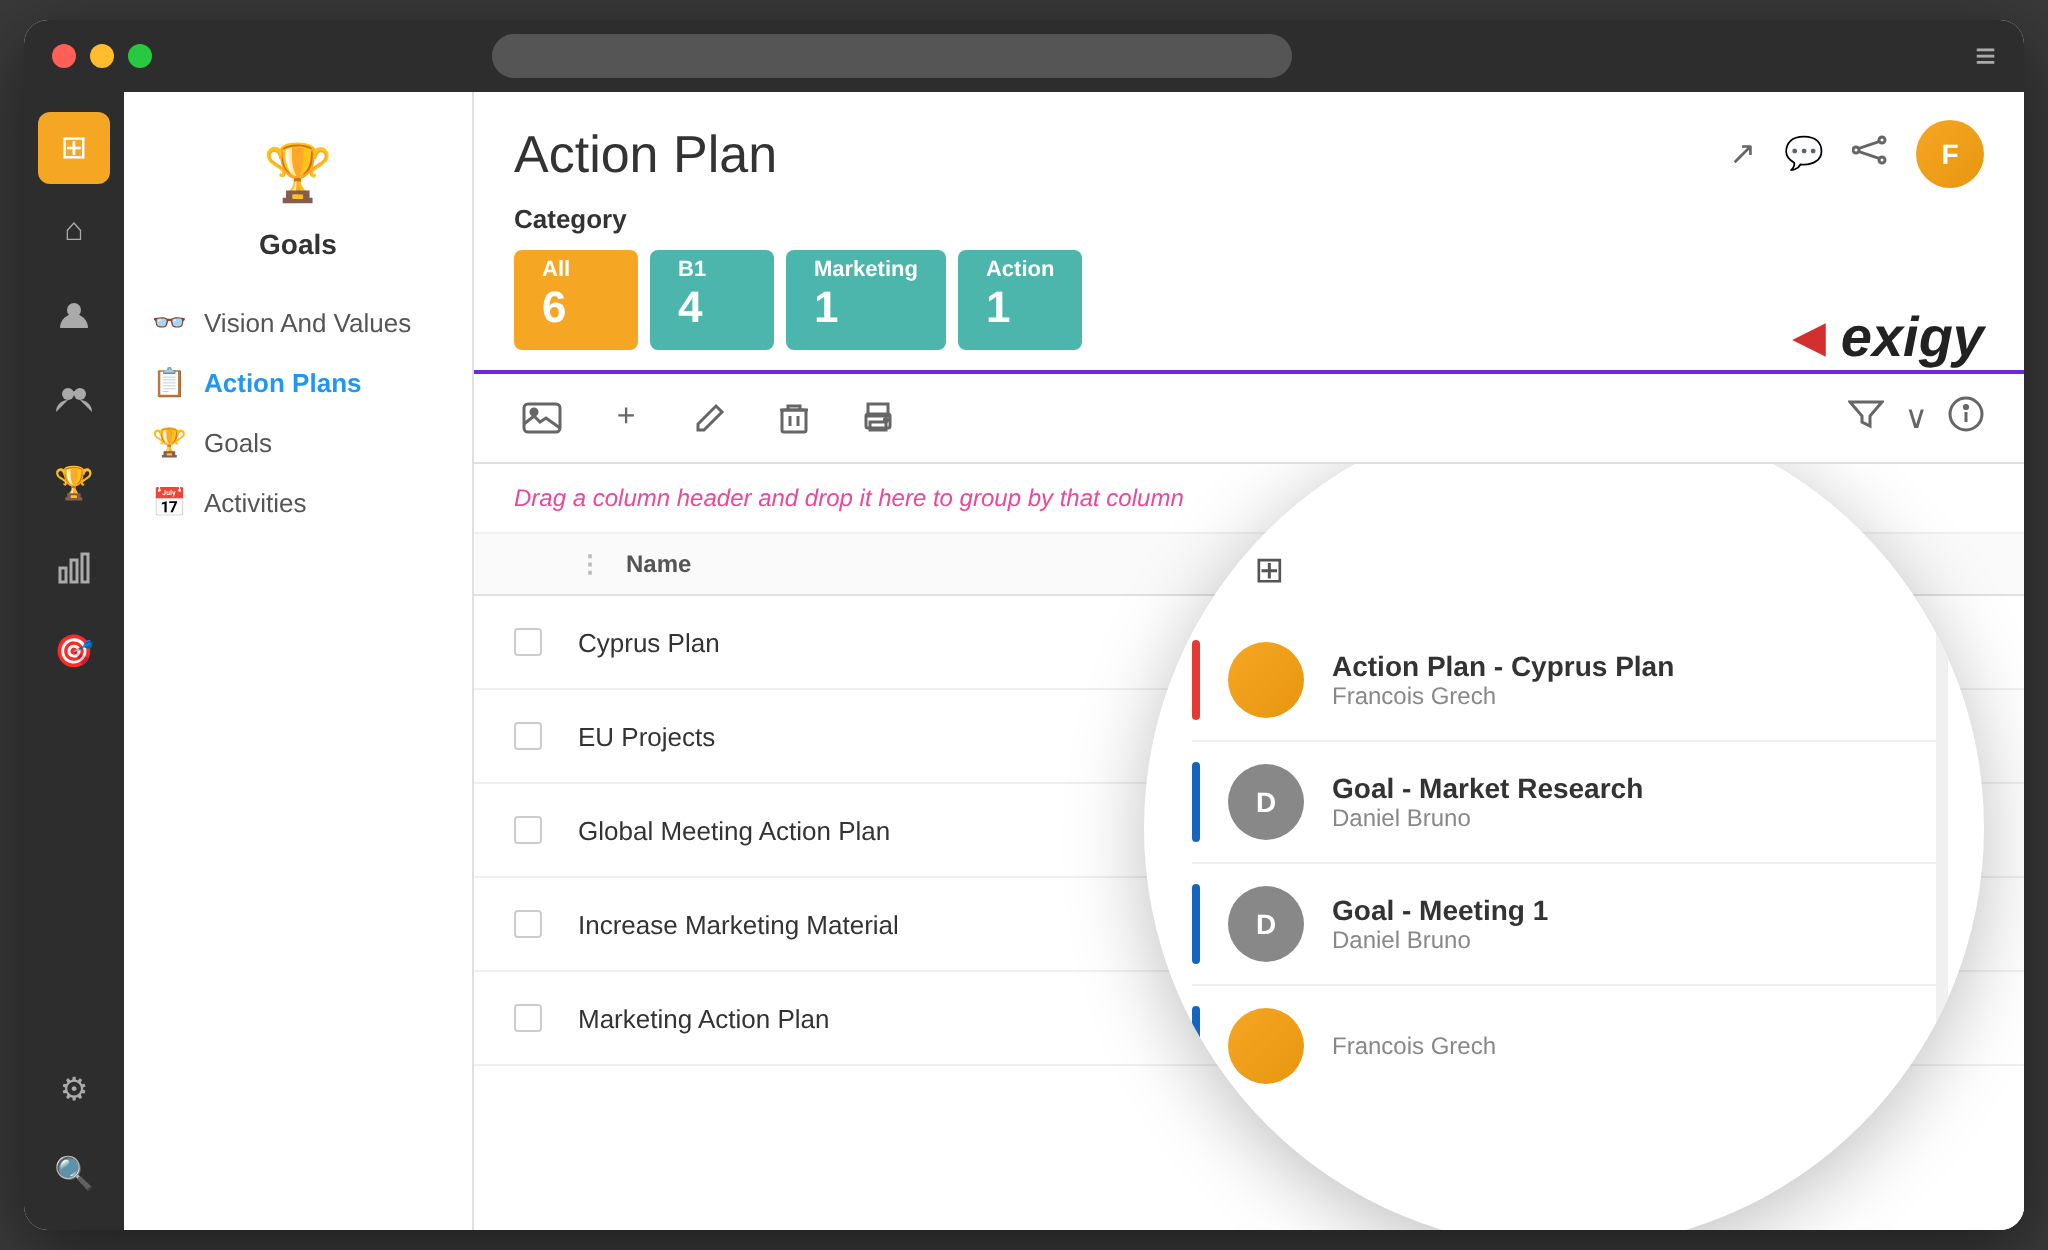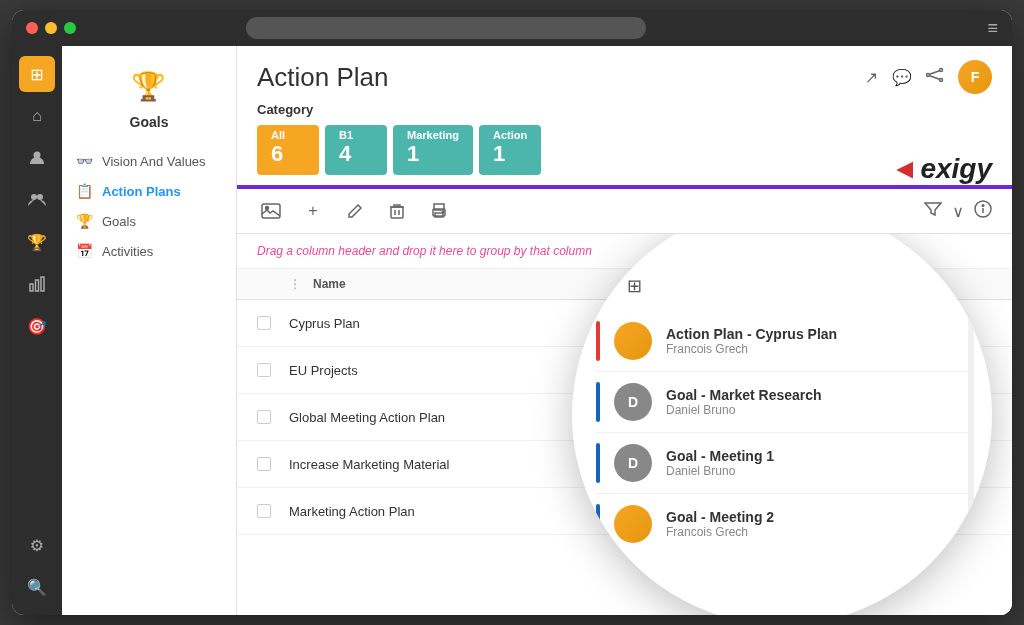--- a/index.html
+++ b/index.html
@@ -178,21 +178,21 @@
       flex: 1;
       display: flex;
       flex-direction: column;
       overflow: hidden;
       background: #f5f5f5;
     }
     
     .content-header {
       background: #fff;
       padding: 14px 20px 0;
-      border-bottom: 4px solid #6d28d9;
+      border-bottom: 2px solid #6d28d9;
     }
     .header-top {
       display: flex;
       align-items: center;
       justify-content: space-between;
       margin-bottom: 8px;
     }
     .page-title {
       font-size: 26px;
       font-weight: 300;
@@ -727,21 +727,20 @@
                 <div class="popup-item-info">
                   <div class="popup-item-title">Goal - Meeting 1</div>
                   <div class="popup-item-sub">Daniel Bruno</div>
                 </div>
               </div>
 
               <div class="popup-item">
                 <div class="popup-item-bar bar-blue"></div>
                 <div class="popup-item-avatar popup-avatar-yellow"></div>
                 <div class="popup-item-info">
-                  <div class="popup-item-title">Goal - Meeting 2</div>
                   <div class="popup-item-sub">Francois Grech</div>
                 </div>
               </div>
 
             </div>
             <div class="popup-scroll">
               <div class="popup-scroll-thumb"></div>
             </div>
           </div>
         </div>

